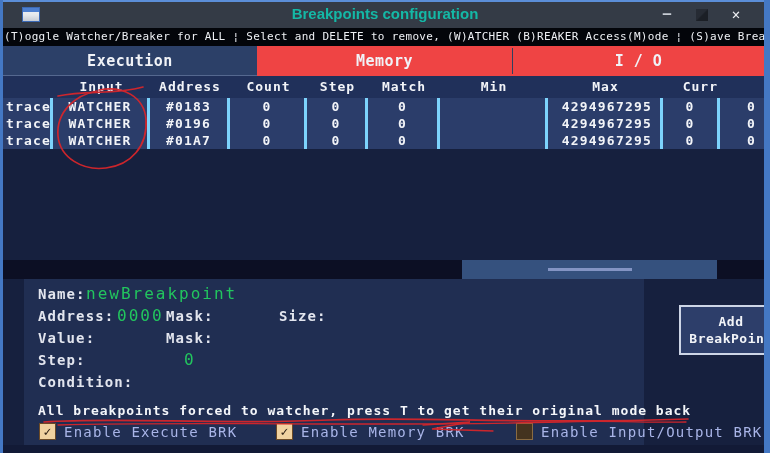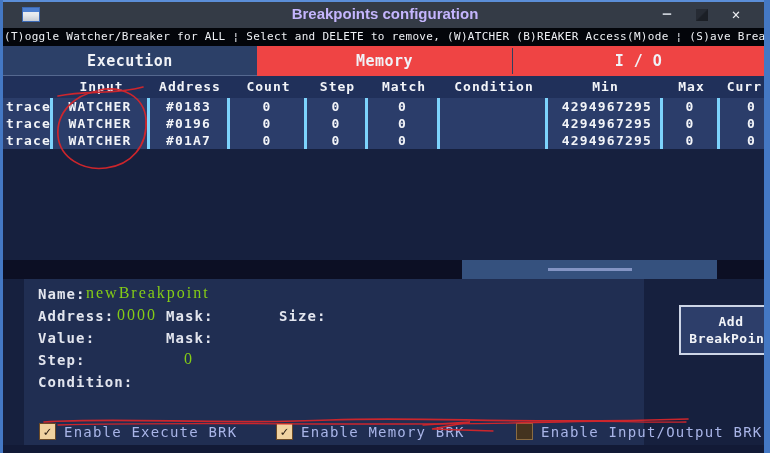--- a/index.html
+++ b/index.html
@@ -10,21 +10,21 @@
     background:#16203e;
   }
   
   .border-top    { position:absolute; left:0; top:0; width:770px; height:2px; background:#5b8ed8; z-index:60; }
   .border-left   { position:absolute; left:0; top:0; width:3px; height:453px; background:#4478c4; z-index:60; }
   .border-right  { position:absolute; left:764px; top:0; width:6px; height:453px; background:#4478c4; z-index:60; }
   
   .titlebar { position:absolute; left:0; top:0; width:770px; height:28px; background:#343b46; z-index:10; }
   .title-text {
     position:absolute; left:0; right:0; top:5px; text-align:center;
-    font-family:"Liberation Sans", sans-serif; font-weight:bold; font-size:15px; color:#c4b5fd;
+    font-family:"Liberation Sans", sans-serif; font-weight:bold; font-size:15px; color:#14b8a6;
   }
   .win-icon { position:absolute; left:22px; top:7px; width:18px; height:15px;
     border:1px solid #3b69b5; background:linear-gradient(#f2f4f7 0%, #e4e7ec 55%, #c6ccd6 100%); }
   .win-icon::before { content:""; position:absolute; left:0; top:0; width:100%; height:4px; background:#4d7fd0; }
   .btn-min { position:absolute; left:655px; top:4px; width:24px; height:20px; color:#c7ccd4;
     font-size:14px; font-weight:bold; text-align:center; line-height:18px; }
   .btn-max { position:absolute; left:696px; top:9px; width:12px; height:12px;
     background:linear-gradient(135deg,#262b34 45%,#1b1f26 55%); }
   .btn-close { position:absolute; left:724px; top:4px; width:24px; height:20px; color:#eef0f4;
     font-size:14px; font-weight:bold; text-align:center; line-height:20px; }
@@ -52,21 +52,21 @@
   .c-right { text-align:right; padding-right:8px; }
   .thead .h-curr { text-align:right; padding-right:2px; }
   .tbody-empty { position:absolute; left:3px; top:151px; width:761px; height:109px; background:#16203e; }
   
   .hscroll { position:absolute; left:0; top:260px; width:764px; height:19px; background:#0c0f24; z-index:5; }
   .hscroll-thumb { position:absolute; left:462px; top:0; width:255px; height:19px; background:#35517e; }
   .hscroll-grip { position:absolute; left:86px; top:8px; width:84px; height:3px; background:#8394c4; }
   
   .panel { position:absolute; left:0px; top:279px; width:620px; height:174px; background:#202e52; z-index:4;margin-left:24px; }
   .flabel { position:absolute; color:#e2e5ee; font-size:14px; font-weight:bold; letter-spacing:1.1px; white-space:nowrap; }
-  .fvalue { position:absolute; color:#84cc16; font-size:16px; letter-spacing:2px; white-space:nowrap;font-family:Liberation Serif, serif; }
+  .fvalue { position:absolute; color:#22c55e; font-size:16px; letter-spacing:2px; white-space:nowrap; }
   .add-btn { position:absolute; left:655px; top:26px; width:104px; height:50px;
     background:#2d3e6a; border:2px solid #cdd5e6; color:#f2f4f8;
     font-family:"DejaVu Sans Mono", monospace; font-size:13px; font-weight:bold;
     display:flex; flex-direction:column; align-items:center; justify-content:center; line-height:17px; letter-spacing:0.5px; }
   .message { position:absolute; left:14px; top:124px; color:#f4f6fa; font-size:13px; font-weight:bold;
     letter-spacing:1px; white-space:nowrap; }
   .chk-row { position:absolute; left:0; top:144px; width:764px; height:22px; }
   .chk-item { position:absolute; top:0; display:flex; align-items:center; }
   .chk-box { width:17px; height:17px; margin-right:8px; font-size:13px; font-weight:bold;
     text-align:center; line-height:16px; }
@@ -99,21 +99,20 @@
     <div class="tab-sep" style="left:509px;"></div>
   </div>
 
   <div class="thead">
     <div class="cell c-left"></div>
     <div class="cell c-center">Input</div>
     <div class="cell c-center">Address</div>
     <div class="cell c-center">Count</div>
     <div class="cell c-center">Step</div>
     <div class="cell c-center">Match</div>
-    <div class="cell c-center">Condition</div>
     <div class="cell c-center">Min</div>
     <div class="cell c-center">Max</div>
     <div class="cell h-curr">Curr</div>
   </div>
 
   <div class="trow" style="top:98px;">
     <div class="cell c-left">trace</div>
     <div class="cell c-center">WATCHER</div>
     <div class="cell c-center">#0183</div>
     <div class="cell c-center">0</div>
@@ -172,20 +171,21 @@
     <span class="flabel" style="left:14px; top:73px;">Step:</span>
     <span class="fvalue" style="left:160px; top:71px;">0</span>
 
     <span class="flabel" style="left:14px; top:95px;">Condition:</span>
 
     <div class="add-btn">
       <span>Add</span>
       <span>BreakPoint</span>
     </div>
 
+    <div class="message">All breakpoints forced to watcher, press T to get their original mode back</div>
 
     <div class="chk-row">
       <div class="chk-item" style="left:15px;">
         <span class="chk-box checked">✓</span>
         <span class="chk-label">Enable Execute BRK</span>
       </div>
       <div class="chk-item" style="left:252px;">
         <span class="chk-box checked">✓</span>
         <span class="chk-label">Enable Memory BRK</span>
       </div>

